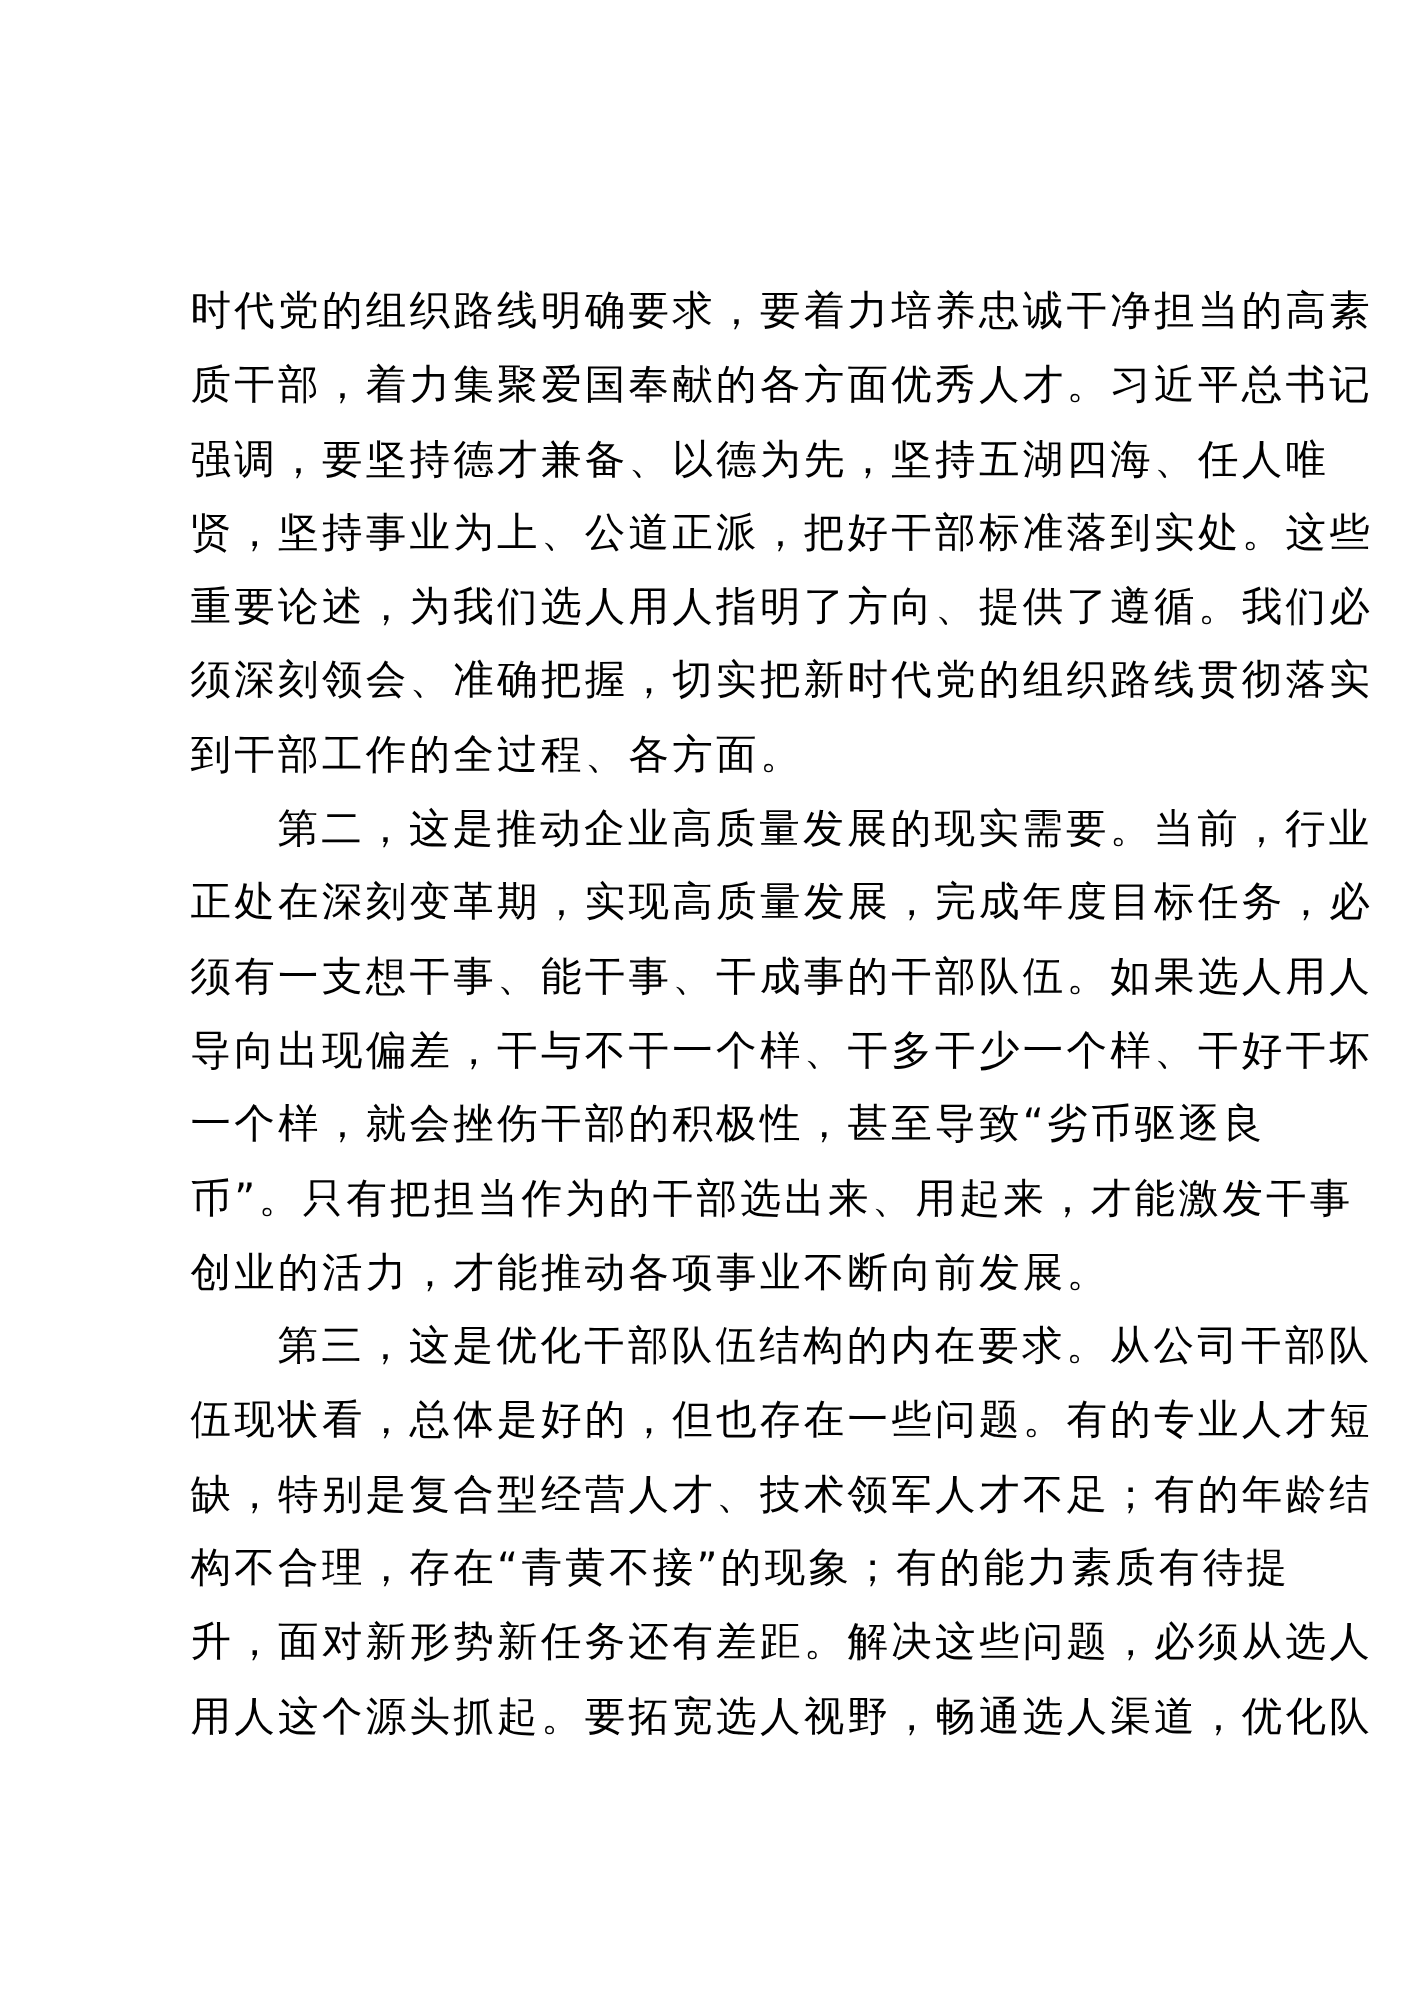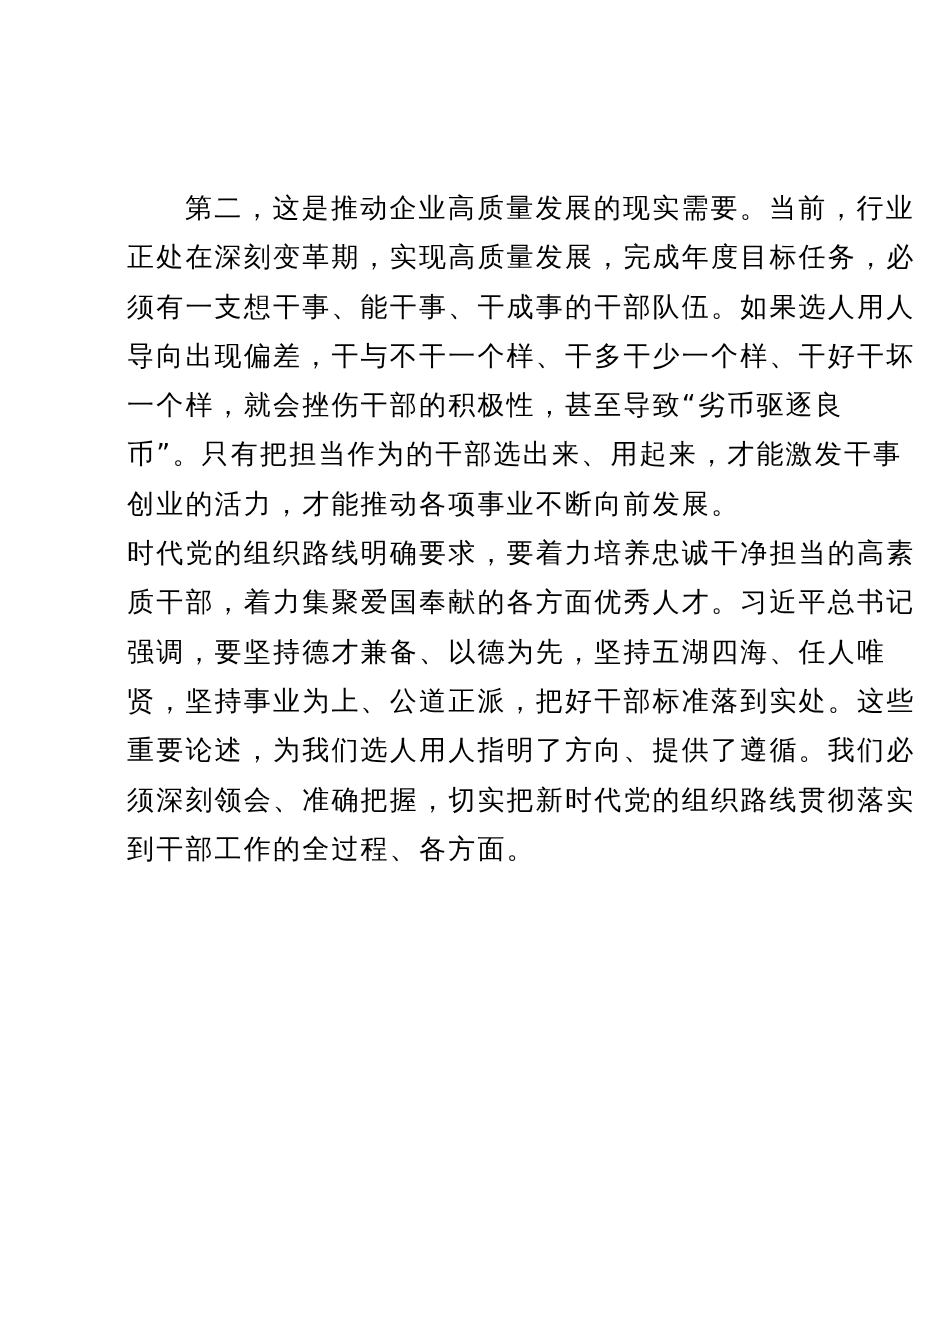--- a/index.html
+++ b/index.html
@@ -47,34 +47,42 @@
       width: 647px;
     }
   </style>
 </head>
 <body>
 
 <div class="page">
   <div class="text-block">
 
     <div class="paragraph">
+      <div class="line">时代党的组织路线明确要求，要着力培养忠诚干净担当的高素</div>
+      <div class="line">质干部，着力集聚爱国奉献的各方面优秀人才。习近平总书记</div>
+      <div class="line">强调，要坚持德才兼备、以德为先，坚持五湖四海、任人唯</div>
+      <div class="line">贤，坚持事业为上、公道正派，把好干部标准落到实处。这些</div>
+      <div class="line">重要论述，为我们选人用人指明了方向、提供了遵循。我们必</div>
+      <div class="line">须深刻领会、准确把握，切实把新时代党的组织路线贯彻落实</div>
+      <div class="line last">到干部工作的全过程、各方面。</div>
+    </div>
+
+    <div class="paragraph">
       <div class="line indent">第二，这是推动企业高质量发展的现实需要。当前，行业</div>
       <div class="line">正处在深刻变革期，实现高质量发展，完成年度目标任务，必</div>
       <div class="line">须有一支想干事、能干事、干成事的干部队伍。如果选人用人</div>
       <div class="line">导向出现偏差，干与不干一个样、干多干少一个样、干好干坏</div>
       <div class="line">一个样，就会挫伤干部的积极性，甚至导致“劣币驱逐良</div>
       <div class="line">币”。只有把担当作为的干部选出来、用起来，才能激发干事</div>
       <div class="line last">创业的活力，才能推动各项事业不断向前发展。</div>
     </div>
 
     <div class="paragraph">
-      <div class="line">时代党的组织路线明确要求，要着力培养忠诚干净担当的高素</div>
-      <div class="line">质干部，着力集聚爱国奉献的各方面优秀人才。习近平总书记</div>
-      <div class="line">强调，要坚持德才兼备、以德为先，坚持五湖四海、任人唯</div>
-      <div class="line">贤，坚持事业为上、公道正派，把好干部标准落到实处。这些</div>
-      <div class="line">重要论述，为我们选人用人指明了方向、提供了遵循。我们必</div>
-      <div class="line">须深刻领会、准确把握，切实把新时代党的组织路线贯彻落实</div>
-      <div class="line last">到干部工作的全过程、各方面。</div>
+      <div class="line indent">第三，这是优化干部队伍结构的内在要求。从公司干部队</div>
+      <div class="line">伍现状看，总体是好的，但也存在一些问题。有的专业人才短</div>
+      <div class="line">缺，特别是复合型经营人才、技术领军人才不足；有的年龄结</div>
+      <div class="line">构不合理，存在“青黄不接”的现象；有的能力素质有待提</div>
+      <div class="line">升，面对新形势新任务还有差距。解决这些问题，必须从选人</div>
+      <div class="line">用人这个源头抓起。要拓宽选人视野，畅通选人渠道，优化队</div>
     </div>
-
 
   </div>
 </div>
 
 </body></html>

